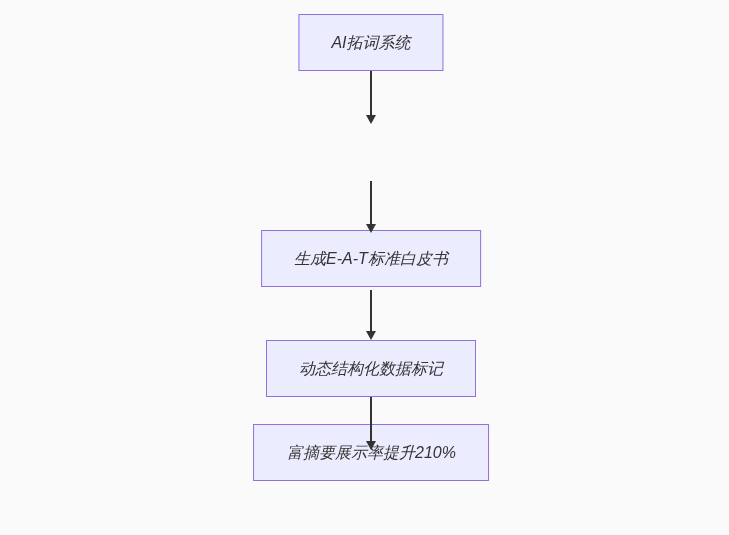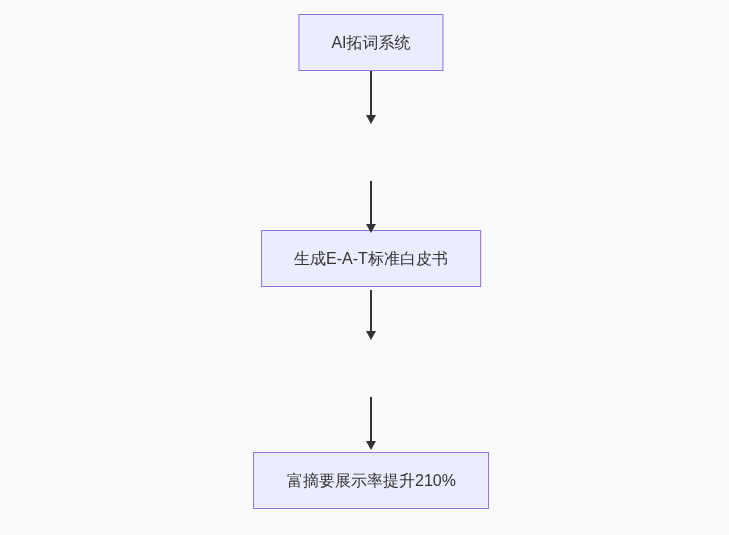--- a/index.html
+++ b/index.html
@@ -14,20 +14,21 @@
     width: 729px;
     height: 535px;
     background: var(--bg);
     overflow: hidden;
     font-family: "Liberation Sans", "DejaVu Sans", sans-serif;
   }
   .canvas {
     position: relative;
     width: 622px;
     height: 535px;
+    font-style: italic;
   }
   .node {
     position: absolute;
     left: 371px;
     transform: translateX(-50%);
     height: 57px;
     background: var(--node-fill);
     border: 1px solid var(--node-border);
     display: flex;
     align-items: center;
@@ -60,21 +61,24 @@
 </head>
 <body>
 
 <div id="canvas" class="canvas">
     <div class="node" style="top: 14px;">
       <span class="node-label">AI拓词系统</span>
     </div>
     <div class="node" style="top: 230px; justify-content: center;">
       <span class="node-label">生成E-A-T标准白皮书</span>
     </div>
-    <div class="node" style="top: 452px; padding-left: 33px;">
+    <div class="node" style="top: 340px;">
+      <span class="node-label">动态结构化数据标记</span>
+    </div>
+    <div class="node" style="top: 424px; padding-left: 33px;">
       <span class="node-label">富摘要展示率提升210%</span>
     </div>
     <div class="edge-line" style="top: 71px; height: 45px;"></div>
     <div class="edge-head" style="top: 115px;"></div>
     <div class="edge-line" style="top: 181px; height: 44px;"></div>
     <div class="edge-head" style="top: 224px;"></div>
     <div class="edge-line" style="top: 290px; height: 42px;"></div>
     <div class="edge-head" style="top: 331px;"></div>
     <div class="edge-line" style="top: 397px; height: 45px;"></div>
     <div class="edge-head" style="top: 441px;"></div>

